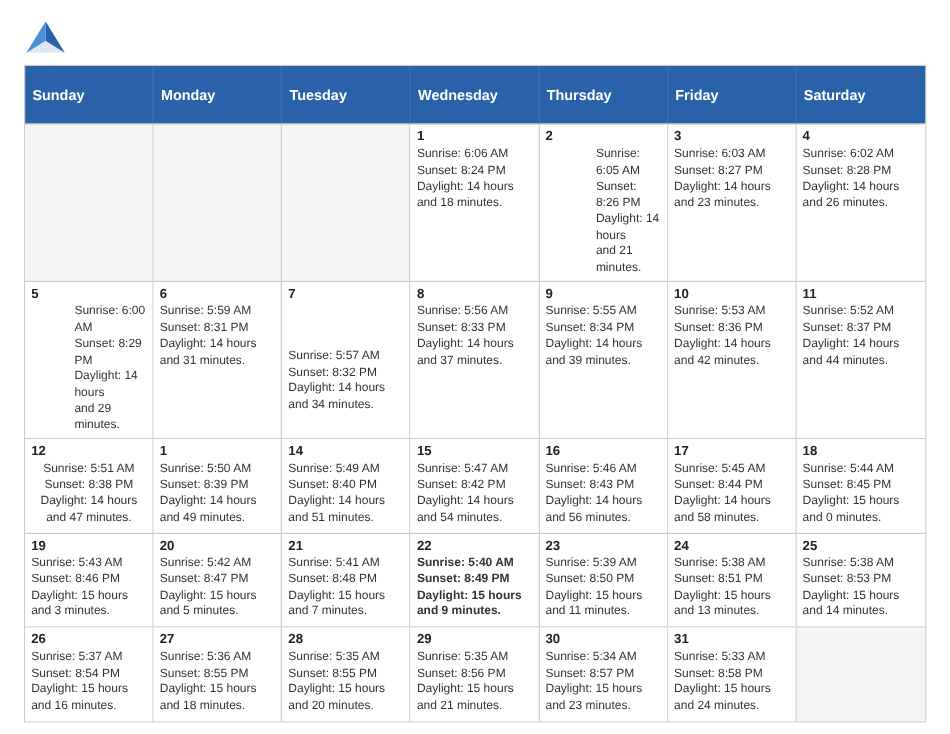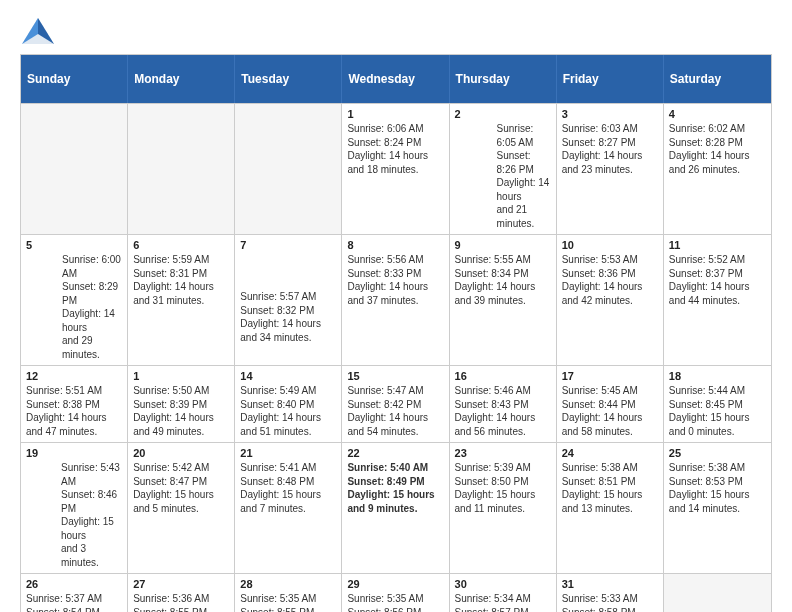--- a/index.html
+++ b/index.html
@@ -217,21 +217,21 @@
             <div class="cell-day">11</div>
             <div class="cell-info" style="white-space: pre-line;">Sunrise: 5:52 AM
 Sunset: 8:37 PM
 Daylight: 14 hours
 and 44 minutes.</div>
           </div>
         </div>
         <div class="calendar-week">
           <div class="calendar-cell">
             <div class="cell-day">12</div>
-            <div class="cell-info" style="white-space: pre-line;">Sunrise: 5:51 AM
+            <div class="cell-info" style="white-space: pre-line; text-align: center;">Sunrise: 5:51 AM
 Sunset: 8:38 PM
 Daylight: 14 hours
 and 47 minutes.</div>
           </div>
           <div class="calendar-cell">
             <div class="cell-day">1</div>
             <div class="cell-info" style="white-space: pre-line;">Sunrise: 5:50 AM
 Sunset: 8:39 PM
 Daylight: 14 hours
 and 49 minutes.</div>
@@ -268,21 +268,21 @@
             <div class="cell-day">18</div>
             <div class="cell-info" style="white-space: pre-line;">Sunrise: 5:44 AM
 Sunset: 8:45 PM
 Daylight: 15 hours
 and 0 minutes.</div>
           </div>
         </div>
         <div class="calendar-week">
           <div class="calendar-cell">
             <div class="cell-day">19</div>
-            <div class="cell-info" style="white-space: pre-line; margin-left: 35px;">Sunrise: 5:43 AM
+            <div class="cell-info" style="white-space: pre-line;">Sunrise: 5:43 AM
 Sunset: 8:46 PM
 Daylight: 15 hours
 and 3 minutes.</div>
           </div>
           <div class="calendar-cell">
             <div class="cell-day">20</div>
             <div class="cell-info" style="white-space: pre-line;">Sunrise: 5:42 AM
 Sunset: 8:47 PM
 Daylight: 15 hours
 and 5 minutes.</div>

